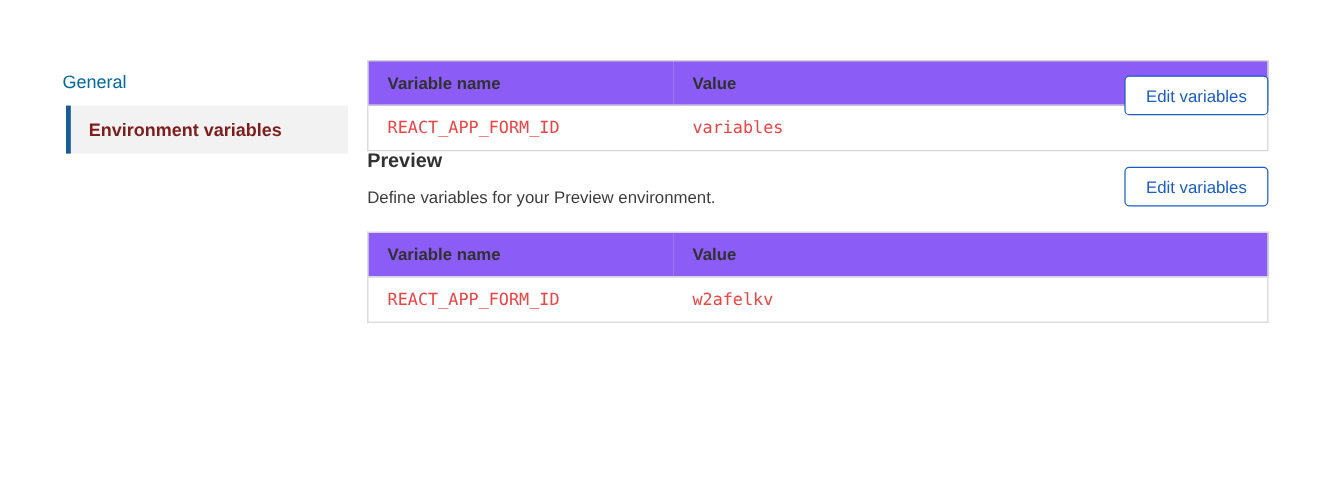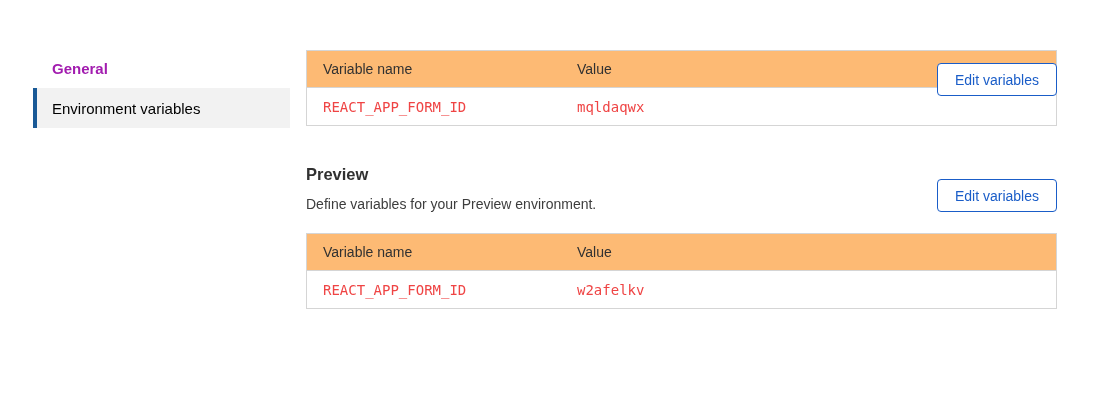--- a/index.html
+++ b/index.html
@@ -19,40 +19,40 @@
     width: 257px;
   }
   .side-item {
     height: 40px;
     display: flex;
     align-items: center;
     box-sizing: border-box;
     border-left: 4px solid transparent;
     padding-left: 15px;
     font-size: 15px;
-    color: #a21caf;
+    color: #0369a1;
     cursor: pointer;
     white-space: nowrap;
-    font-weight: bold;
   }
   .side-item.selected {
     background: #f2f2f2;
     border-left-color: #195996;
-    font-weight: 400;
-    color: #000000;
+    font-weight: 700;
+    color: #7f1d1d;
+    margin-left: 22px;
   }
 
   
   .content {
     position: absolute;
     left: 306px; top: 50px;
     width: 751px;
   }
   .section { position: relative; }
-  .section + .section { margin-top: 40px; }
+  .section + .section { }
   .section-title {
     margin: 0 0 12px 0;
     font-size: 16.5px;
     line-height: 17px;
     font-weight: 700;
     color: #313131;
   }
   .section-desc {
     margin: 0 0 20px 0;
     font-size: 14px;
@@ -74,26 +74,26 @@
   }
 
   
   .vars-table {
     width: 100%;
     border-collapse: collapse;
     background: #ffffff;
     border: 1px solid #d5d5d5;
   }
   .vars-table th {
-    background: #fdba74;
+    background: #8b5cf6;
     height: 36px;
     text-align: left;
     padding: 0 16px;
     font-size: 14px;
-    font-weight: 400;
+    font-weight: 700;
     color: #313131;
     border-bottom: 1px solid #d5d5d5;
   }
   .vars-table td {
     height: 37px;
     text-align: left;
     padding: 0 16px;
     font-family: "DejaVu Sans Mono", monospace;
     font-size: 14px;
     color: #ef4444;
@@ -115,21 +115,21 @@
     <table class="vars-table">
       <thead>
         <tr>
           <th class="col-name">Variable name</th>
           <th>Value</th>
         </tr>
       </thead>
       <tbody>
         <tr>
           <td>REACT_APP_FORM_ID</td>
-          <td>mqldaqwx</td>
+          <td>variables</td>
         </tr>
       </tbody>
     </table>
   </section>
 
   <section class="section">
     <h2 class="section-title">Preview</h2>
     <p class="section-desc">Define variables for your Preview environment.</p>
     <button class="edit-btn">Edit variables</button>
     <table class="vars-table">

